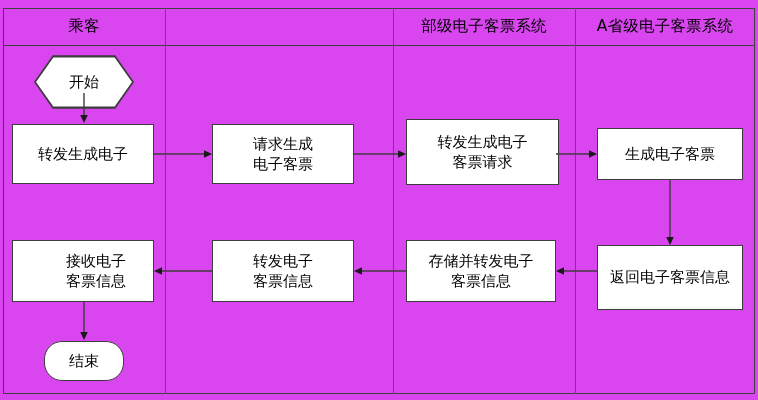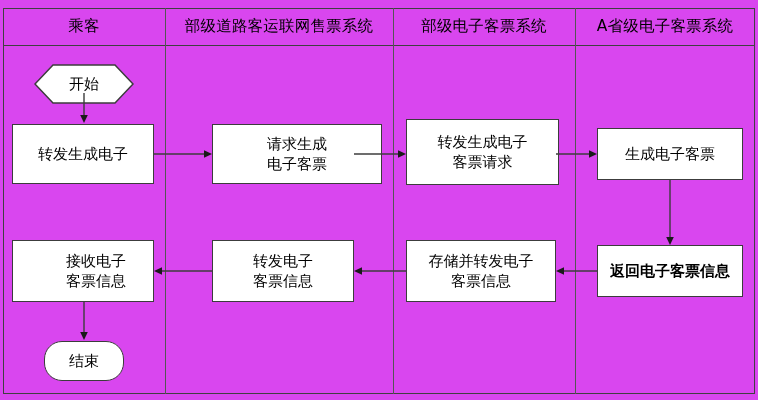--- a/index.html
+++ b/index.html
@@ -102,25 +102,24 @@
 <div id="canvas">
 
   <div class="frame"></div>
   <div class="header-rule"></div>
 
   <div class="lane-divider" style="left:165px;"></div>
   <div class="lane-divider" style="left:393px;"></div>
   <div class="lane-divider" style="left:575px;"></div>
 
   <div class="lane-title" style="left:3px;  width:162px;">乘客</div>
-  <div class="lane-title" style="left:165px;width:228px;">部级道路客运联网售票系统</div>
   <div class="lane-title" style="left:393px;width:182px;">部级电子客票系统</div>
   <div class="lane-title" style="left:575px;width:180px;">A省级电子客票系统</div>
 
-  <div class="node hexagon" style="left:34px; top:64px; width:100px; height:40px;">
+  <div class="node hexagon" style="left:34px; top:55px; width:100px; height:54px;">
     <svg viewBox="0 0 100 38" preserveAspectRatio="none">
       <polygon points="19,1 81,1 99,19 81,37 19,37 1,19" fill="#ffffff" stroke="#3c3c3c" stroke-width="1.5"></polygon>
     </svg>
     <span class="label">开始</span>
   </div>
 
   <div class="conn" style="left:76px; top:93px;">
     <svg width="16" height="31">
       <line x1="8" y1="0" x2="8" y2="24" stroke="#3c3c3c" stroke-width="1.4"></line>
       <polygon points="8,30 4.2,22 11.8,22" fill="#1a1a1a"></polygon>
@@ -140,21 +139,21 @@
     <svg width="16" height="39">
       <line x1="8" y1="0" x2="8" y2="32" stroke="#3c3c3c" stroke-width="1.4"></line>
       <polygon points="8,38 4.2,30 11.8,30" fill="#1a1a1a"></polygon>
     </svg>
   </div>
 
   <div class="node terminator" style="left:44px; top:341px; width:80px; height:40px;">
     <span class="label">结束</span>
   </div>
 
-  <div class="node process" style="left:212px; top:124px; width:170px; height:60px;">
+  <div class="node process" style="left:212px; top:124px; width:142px; height:60px;">
     <span class="label">请求生成
 电子客票</span>
   </div>
 
   <div class="node process" style="left:212px; top:240px; width:142px; height:62px;">
     <span class="label">转发电子
 客票信息</span>
   </div>
 
   <div class="node process" style="left:406px; top:119px; width:153px; height:66px;">
@@ -164,21 +163,21 @@
 
   <div class="node process" style="left:406px; top:240px; width:150px; height:62px;">
     <span class="label">存储并转发电子
 客票信息</span>
   </div>
 
   <div class="node process" style="left:597px; top:128px; width:146px; height:52px;">
     <span class="label">生成电子客票</span>
   </div>
 
-  <div class="node process" style="left:597px; top:245px; width:146px; height:52px;font-weight:bold;">
+  <div class="node process" style="left:597px; top:245px; width:146px; height:65px;">
     <span class="label">返回电子客票信息</span>
   </div>
 
   <div class="conn" style="left:154px; top:146px;">
     <svg width="60" height="16">
       <line x1="0" y1="8" x2="52" y2="8" stroke="#3c3c3c" stroke-width="1.4"></line>
       <polygon points="58,8 50,4.2 50,11.8" fill="#1a1a1a"></polygon>
     </svg>
   </div>
 

